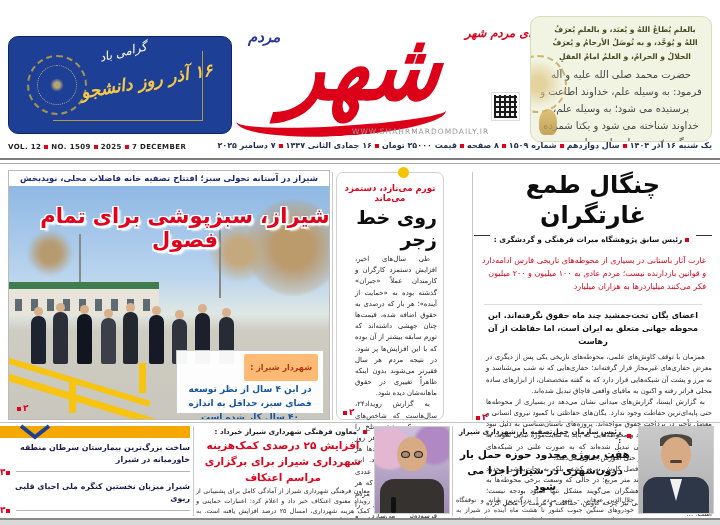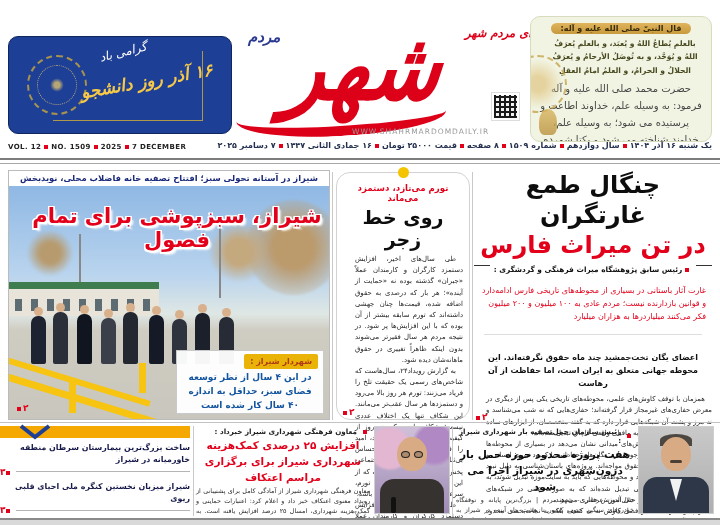--- a/index.html
+++ b/index.html
@@ -38,50 +38,50 @@
 
   
   .vline { width:1px; background:#c9c9c9; }
   .lead { left:474px; top:170px; width:238px; height:252px; }
   .lead h1 { text-align:center; font-size:24px; line-height:1.25; color:#0d0d0d; letter-spacing:-.5px; }
   .lead h1 .red { color:#e3001b; }
   .lead .kickrow { display:flex; align-items:flex-start; gap:4px; margin:5px 0 3px; }
   .lead .kickrow .ln { flex:1; border-top:1px solid #333; }
   .lead .kick { font-size:7.4px; font-weight:bold; color:#111; white-space:nowrap; }
   .sub-red { color:#e3001b; font-size:8px; font-weight:normal; line-height:1.65; margin:10px 6px; }
-  .sub-black { color:#111; font-size:8px; font-weight:bold; text-align:center; line-height:1.65; margin:3px 10px 4px; border-top:1px solid #ddd; padding-top:16px; }
+  .sub-black { color:#111; font-size:8px; font-weight:bold; text-align:center; line-height:1.65; margin:3px 10px 4px; border-top:1px solid #ddd; padding-top:4px; }
   .bodytxt { font-size:6.9px; color:#1c1c1c; text-align:justify; line-height:1.62; }
   .bodytxt p { text-indent:7px;margin-left:12px; }
   .pageref { color:#e3001b; font-size:9px; font-weight:bold; }
   .pageref i { display:inline-block; width:4px; height:4px; background:#e3001b; margin-right:2px; }
 
-  .midcol { left:336px; top:172px; width:134px; height:248px; border:1px solid #d2d2d2; border-radius:14px; padding:8px 6px 10px; }
+  .midcol { left:336px; top:172px; width:108px; height:248px; border:1px solid #d2d2d2; border-radius:7px; padding:8px 6px 10px; }
   .middot { position:absolute; top:-6px; left:61px; width:11px; height:11px; border-radius:50%; background:#f5c400; }
   .mid-kick { color:#e3001b; font-size:8.6px; font-weight:bold; text-align:center; margin-top:2px; }
-  .mid-h { color:#0d0d0d; font-size:19px; font-weight:bold; text-align:center; margin:3px 0 4px; letter-spacing:-.5px; }
+  .mid-h { color:#0d0d0d; font-size:19px; font-weight:bold; margin:3px 0 4px; letter-spacing:-.5px; }
 
   
   .photo { left:8px; top:170px; width:322px; height:250px; border:1px solid #bbb; }
   .photo-kick { height:15px; background:#fff; color:#1b2a7a; font-size:8.4px; font-weight:bold; text-align:center; line-height:15px; }
   .scene { position:absolute; left:0; top:15px; right:0; bottom:0; overflow:hidden;
            background:linear-gradient(#8fb8e4 0%,#b9d4ee 38%,#dfe7e4 55%,#cfccc2 62%,#c9c6bd 100%); }
   .treeR { position:absolute; right:-12px; top:14px; width:95px; height:95px; background:radial-gradient(circle,#bb9a6c 30%,rgba(187,154,108,.25) 70%,transparent 75%); border-radius:50%; filter:blur(1px); }
   .treeR2 { position:absolute; right:60px; top:36px; width:60px; height:60px; background:radial-gradient(circle,#c4a87e 30%,transparent 72%); border-radius:50%; filter:blur(1px); }
   .treeL { position:absolute; left:18px; top:44px; width:46px; height:46px; background:radial-gradient(circle,#b79b6e 32%,transparent 72%); border-radius:50%; filter:blur(1px); }
   .bldg { position:absolute; left:0; top:96px; width:150px; height:34px; background:#e8e4da; border-top:7px solid #3f7d4e; }
   .bldg .win { position:absolute; left:6px; top:10px; right:6px; height:12px; background:repeating-linear-gradient(90deg,#5d6b72 0 7px,transparent 7px 16px); }
   .pole { position:absolute; width:2px; background:#888; }
   .crowd { position:absolute; left:0; top:108px; width:100%; height:70px; }
   .fig { position:absolute; bottom:0; width:15px; height:48px; border-radius:7px 7px 2px 2px; }
   .fig:before { content:""; position:absolute; top:-9px; left:3px; width:9px; height:9px; border-radius:50%; background:#d9b08c; }
   .rail { position:absolute; background:#f7c411; }
-  .headline-ov { position:absolute; left:8px; top:18px; width:100%; text-align:center; color:#e3001b; font-size:21px; font-weight:bold;
+  .headline-ov { position:absolute; left:16px; top:18px; width:100%; text-align:center; color:#e3001b; font-size:21px; font-weight:bold;
       text-shadow:-1.5px 0 #fff,1.5px 0 #fff,0 -1.5px #fff,0 1.5px #fff,1.5px 1.5px #fff,-1.5px -1.5px #fff,1.5px -1.5px #fff,-1.5px 1.5px #fff,3px 3px 2px rgba(255,255,255,.85); }
   .inset { position:absolute; right:5px; bottom:5px; width:148px; height:64px; background:rgba(255,255,255,.96); border:1px solid #c9c9c9; padding:3px 5px; }
-  .inset .tag { display:block; width:fit-content; margin-right:0; background:#eab308; color:#b03a10; font-size:8px; font-weight:bold; padding:3px 6px; border-radius:2px; }
+  .inset .tag { display:block; width:fit-content; margin-right:0; background:#fdba74; color:#b03a10; font-size:8px; font-weight:bold; padding:9px 6px; border-radius:2px; }
   .inset .txt { color:#1556a0; font-size:9px; font-weight:bold; text-align:center; line-height:1.55; margin-top:2px; }
   .photo-page { position:absolute; left:8px; bottom:6px; }
 
   
   .botline { left:0; top:422px; width:720px; border-top:1px solid #c2c2c2; }
   .briefs { left:0; top:426px; width:190px; height:108px; }
   .ybar { height:12px; background:#f5a800; position:relative; }
   .ybar svg { position:absolute; left:18px; top:-3px; }
   .brief-t { font-size:7.9px; font-weight:bold; color:#16194a; text-align:right; line-height:1.5; margin-top:4px; }
   .brief-f { display:flex; direction:ltr; align-items:center; gap:4px; margin:1px 0 2px; }
@@ -123,37 +123,36 @@
 <div class="abs logo-swash"></div>
 <div class="abs logo-main">شهر</div>
 <div class="abs logo-sub">مردم</div>
 <div class="abs tagline">برای مردم شهر</div>
 <div class="abs website">WWW.SHAHRMARDOMDAILY.IR</div>
 <div class="abs qr"></div>
 
 <div class="abs hadith">
   <span class="mandala"></span>
   <span class="mandala2"></span>
-  <span class="hadith-head">قال النبیّ صلی الله علیه و آله:</span>
   <div class="hadith-ar">بالعلمِ یُطاعُ اللهُ و یُعبَد، و بالعلمِ یُعرَفُ اللهُ و یُوَحَّد، و به تُوصَلُ الأرحامُ و یُعرَفُ الحلالُ و الحرامُ، و العلمُ امامُ العقلِ</div>
   <div class="hadith-fa">حضرت محمد صلی الله علیه و آله فرمود: به وسیله علم، خداوند اطاعت و پرستیده می شود؛ به وسیله علم، خداوند شناخته می شود و یکتا شمرده می گردد؛ به وسیله علم، صله رحم می شود و حلال و حرام شناخته می شود و علم، جلودار عقل است.</div>
 </div>
 
 <div class="abs date-ltr">
   <span>VOL. 12</span><i class="sq"></i><span>NO. 1509</span><i class="sq"></i><span>2025</span><i class="sq"></i><span>7 DECEMBER</span>
 </div>
 <div class="abs date-rtl">
   <span>یک شنبه ۱۶ آذر ۱۴۰۴</span><i class="sq"></i><span>سال دوازدهم</span><i class="sq"></i><span>شماره ۱۵۰۹</span><i class="sq"></i><span>۸ صفحه</span><i class="sq"></i><span>قیمت ۲۵۰۰۰ تومان</span><i class="sq"></i><span>۱۶ جمادی الثانی ۱۴۴۷</span><i class="sq"></i><span>۷ دسامبر ۲۰۲۵</span>
 </div>
 <div class="abs rule1"></div>
 <div class="abs rule2"></div>
 
 <div class="abs lead">
   <h1><span>چنگال طمع غارتگران</span><br>
-  <span class="red">در تن میراث فارس</span></h1>
+  </h1>
   <div class="kickrow">
     <span class="ln"></span>
     <span class="kick"><i class="sq"></i><span>رئیس سابق پژوهشگاه میراث فرهنگی و گردشگری :</span></span>
     <span class="ln"></span>
   </div>
   <div class="sub-red">غارت آثار باستانی در بسیاری از محوطه‌های تاریخی فارس ادامه‌دارد و قوانین بازدارنده نیست؛ مردم عادی به ۱۰۰ میلیون و ۲۰۰ میلیون فکر می‌کنند میلیاردرها به هزاران میلیارد</div>
   <div class="sub-black">اعضای یگان تخت‌جمشید چند ماه حقوق نگرفته‌اند. این محوطه جهانی متعلق به ایران است، اما حفاظت از آن رهاست</div>
   <div class="bodytxt">
     <p>همزمان با توقف کاوش‌های علمی، محوطه‌های تاریخی یکی پس از دیگری در معرض حفاری‌های غیرمجاز قرار گرفته‌اند؛ حفاری‌هایی که نه شب می‌شناسد و نه مرز و پشت آن شبکه‌هایی قرار دارد که به گفته متخصصان، از ابزارهای ساده محلی فراتر رفته و اکنون به مافیای واقعی قاچاق تبدیل شده‌اند.</p>
     <p>به گزارش ایسنا، گزارش‌های میدانی نشان می‌دهد در بسیاری از محوطه‌ها حتی پایه‌ای‌ترین حفاظت وجود ندارد. یگان‌های حفاظتی با کمبود نیروی انسانی و معضل تأخیر در پرداخت حقوق مواجه‌اند. پروژه‌های باستان‌شناسی به دلیل نبود اعتبار نیمه‌کاره رها شده‌اند و محوطه‌هایی که باید به سایت‌موزه تبدیل شوند، به محل رفت‌وآمد سوداگرانی تبدیل شده‌اند که به صورت علنی در شبکه‌های اجتماعی فعالیت می‌کنند و حتی آموزش حفاری می‌دهند.</p>

